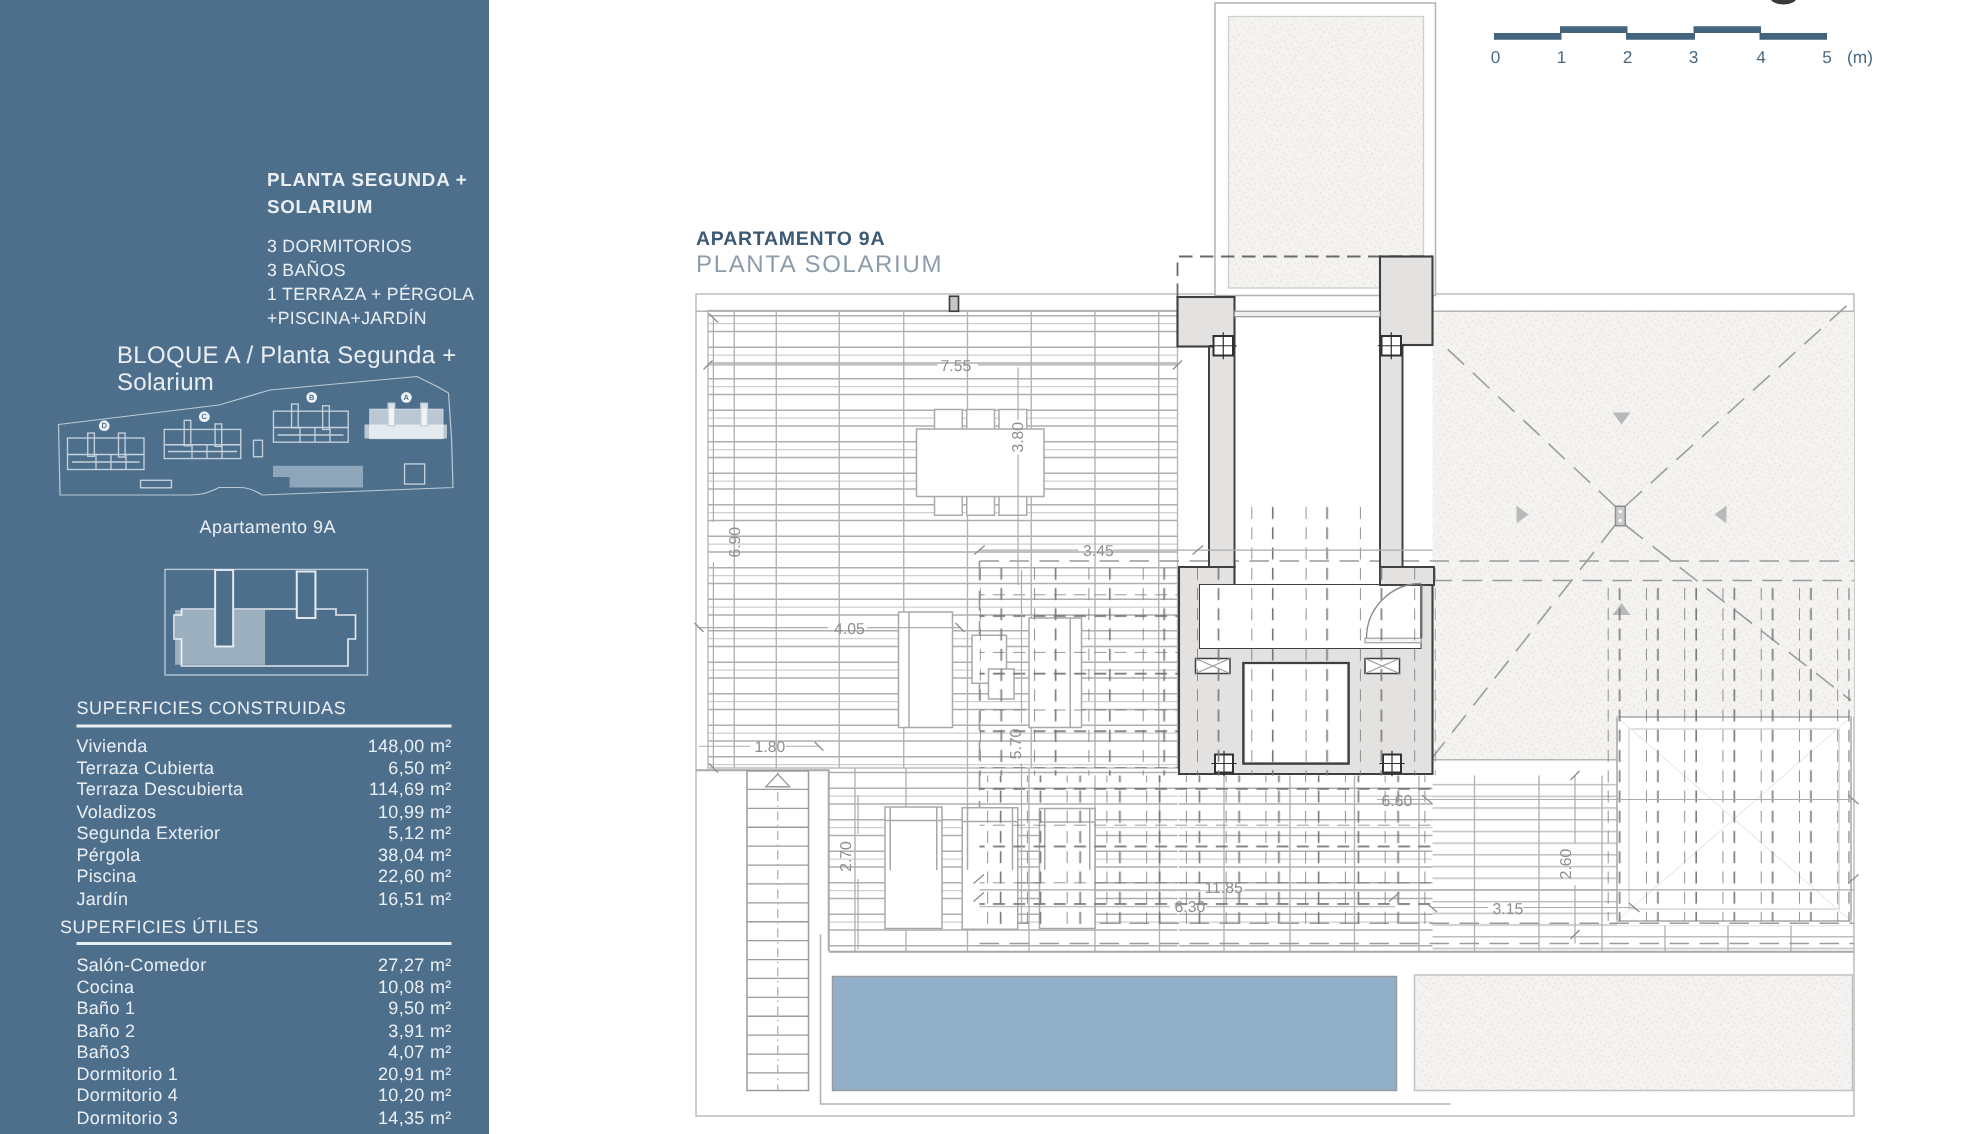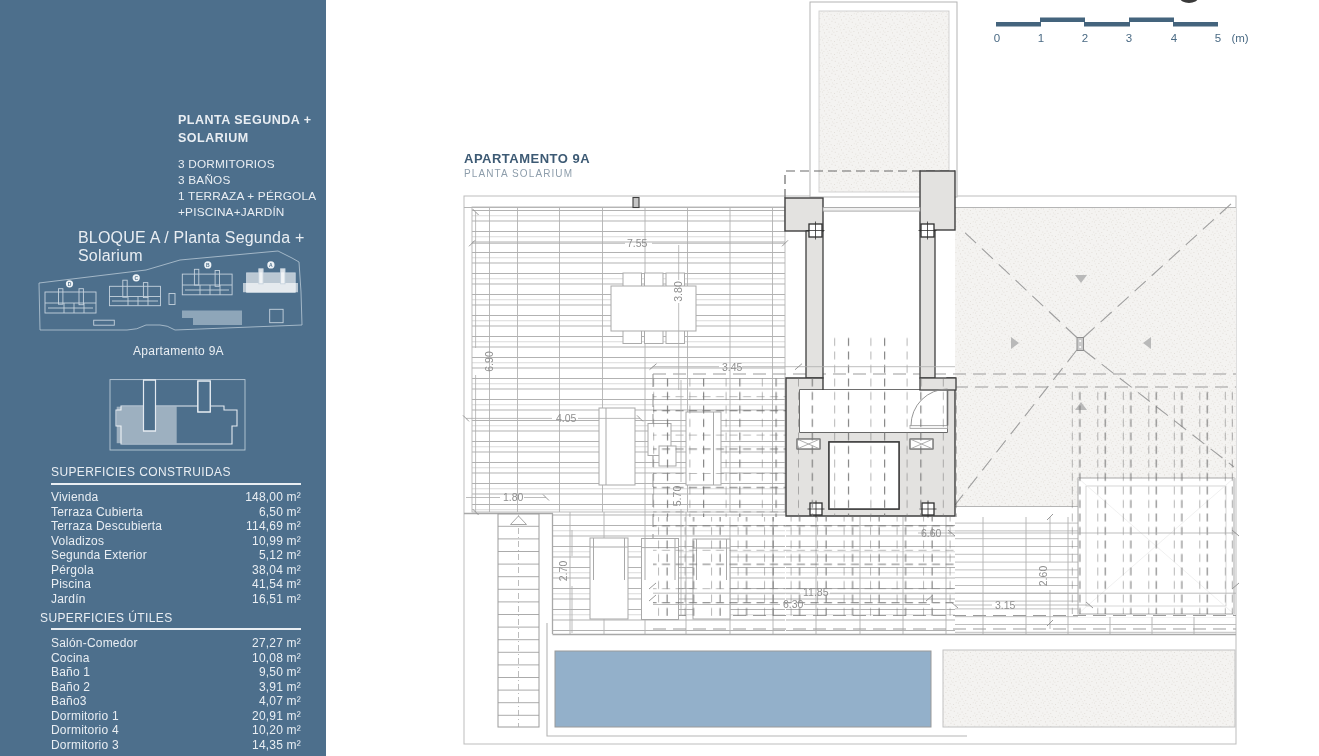--- a/index.html
+++ b/index.html
@@ -6,21 +6,21 @@
 body{width:1319px;height:756px;position:relative;font-family:"Liberation Sans",sans-serif;background:#ffffff;overflow:hidden;}
 #sidebar{position:absolute;left:0;top:0;width:326px;height:756px;background:#4d6f8c;color:#e9eef3;}
 .sb{position:absolute;}
 .hd{font-size:12.5px;font-weight:bold;letter-spacing:0.5px;line-height:17.5px;}
 .ft{font-size:11.8px;line-height:16.1px;letter-spacing:0.2px;}
 .tbl{width:250px;font-size:12px;letter-spacing:0.2px;}
 .tbl .r{display:flex;justify-content:space-between;height:14.55px;line-height:14.55px;}
 .shead{font-size:12px;letter-spacing:0.4px;}
 .uline{position:absolute;height:1.5px;background:#e9eef3;width:250px;}
 #ttl1{position:absolute;left:464px;top:151px;font-size:13px;font-weight:bold;letter-spacing:0.5px;color:#3d5a74;}
-#ttl2{position:absolute;left:464px;top:168px;font-size:10px;letter-spacing:1.1px;color:#8d9dab;}
+#ttl2{position:absolute;left:464px;top:168px;font-size:16px;letter-spacing:1.1px;color:#8d9dab;}
 </style>
 </head>
 <body>
 
 <div id="sidebar">
 
   <div class="sb hd" style="left:178px;top:112px;">PLANTA SEGUNDA +<br>SOLARIUM</div>
 
   <div class="sb ft" style="left:178px;top:156px;">3 DORMITORIOS<br>3 BAÑOS<br>1 TERRAZA + PÉRGOLA<br>+PISCINA+JARDÍN</div>
 
@@ -116,21 +116,21 @@
     <div class="r">
         <span>Segunda Exterior</span>
         <span>5,12 m²</span>
       </div>
     <div class="r">
         <span>Pérgola</span>
         <span>38,04 m²</span>
       </div>
     <div class="r">
         <span>Piscina</span>
-        <span>41,54 m²</span>
+        <span>22,60 m²</span>
       </div>
     <div class="r">
         <span>Jardín</span>
         <span>16,51 m²</span>
       </div>
   </div>
 
   <div class="sb shead" style="left:40px;top:611px;">SUPERFICIES ÚTILES</div>
   <div class="uline" style="left:51px;top:628px;"></div>
 

